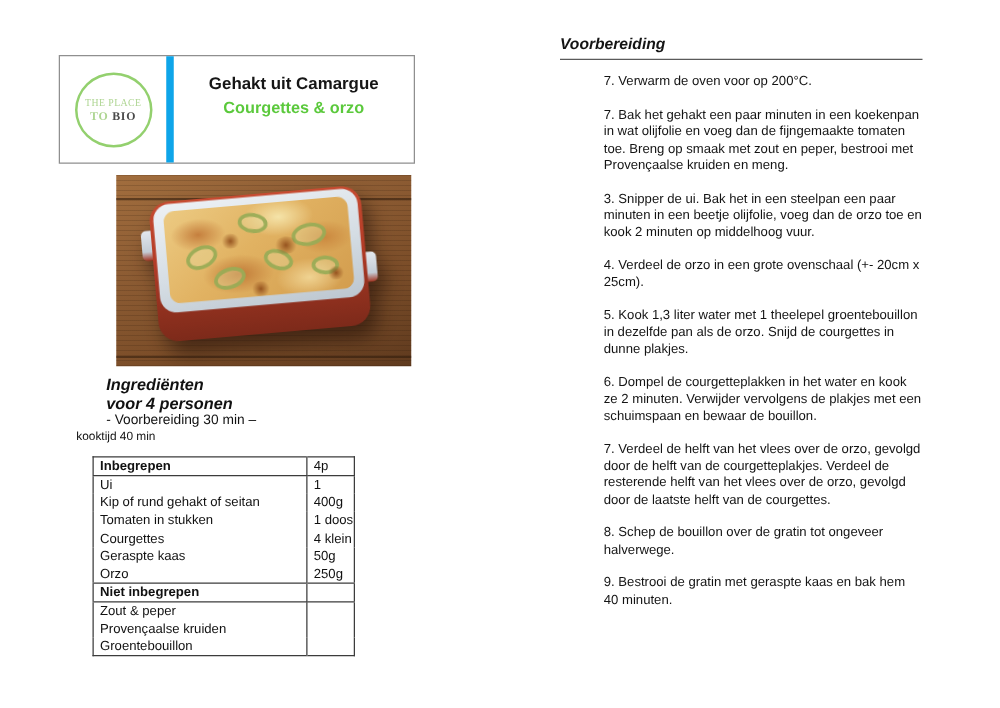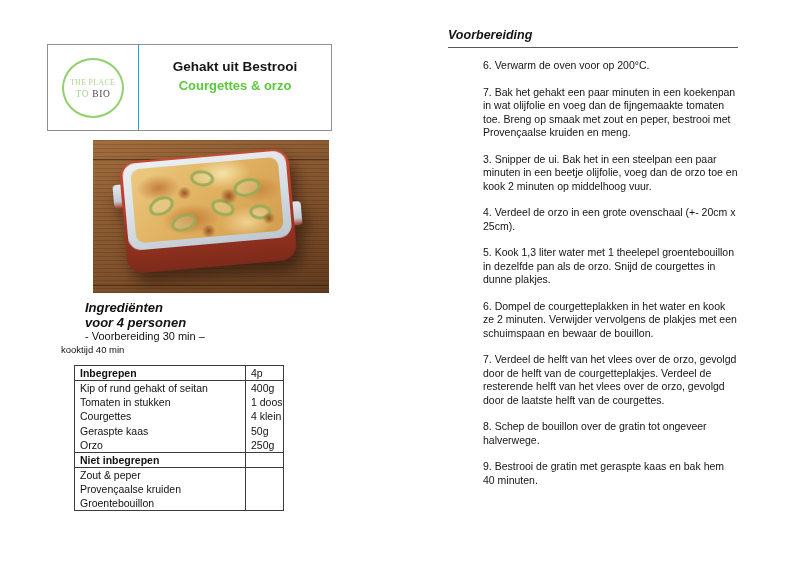--- a/index.html
+++ b/index.html
@@ -12,30 +12,30 @@
     overflow:hidden;
   }
   .page { position:absolute; inset:0; background:#fff; }
 
   
   .header-box {
     position:absolute; left:47px; top:44px; width:285px; height:87px;
     border:1px solid #8f8f8f; display:flex;
   }
   .logo-cell {
-    width:91px; height:100%; border-right:1px solid #0ea5e9;
+    width:91px; height:100%; border-right:6px solid #0ea5e9;
     display:flex; align-items:center; justify-content:center;
   }
   .logo-circle {
     width:62px; height:60px; border:2px solid #93d06e; border-radius:50%;
     display:flex; flex-direction:column; align-items:center; justify-content:center;
     font-family:"Liberation Serif", serif;
   }
   .logo-line1 { font-size:8.5px; letter-spacing:0.4px; color:#aed592; white-space:nowrap; transform:scaleX(0.92); }
-  .logo-line2 { font-size:9.5px; letter-spacing:0.6px; margin-top:2px; white-space:nowrap; }
+  .logo-line2 { font-size:9.5px; letter-spacing:0.6px; margin-top:2px; white-space:nowrap;font-weight:bold; }
   .logo-to { color:#aed592; }
   .logo-bio { color:#4c4c4c; }
   .title-cell {
     flex:1; display:flex; flex-direction:column; align-items:center; justify-content:flex-start;
     padding-top:14px;
   }
   .recipe-title { font-size:13.5px; font-weight:bold; color:#161616; }
   .recipe-subtitle { font-size:13px; font-weight:bold; color:#5bc93c; margin-top:4px; }
 
   
@@ -135,21 +135,21 @@
 <div class="page">
 
   <div class="header-box">
     <div class="logo-cell">
       <div class="logo-circle">
         <div class="logo-line1">THE PLACE</div>
         <div class="logo-line2"><span class="logo-to">TO</span> <span class="logo-bio">BIO</span></div>
       </div>
     </div>
     <div class="title-cell">
-      <div class="recipe-title">Gehakt uit Bestrooi</div>
+      <div class="recipe-title">Gehakt uit Camargue</div>
       <div class="recipe-subtitle">Courgettes &amp; orzo</div>
     </div>
   </div>
 
   <div class="photo">
     <div class="dish">
       <div class="handle handle-left"></div>
       <div class="handle handle-right"></div>
       <div class="dish-body"></div>
       <div class="rim">
@@ -178,20 +178,24 @@
     <div class="ing-note2">kooktijd 40 min</div>
   </div>
 
   <table class="ing-table">
     <tbody>
         <tr class="thead">
       <td class="c-name">Inbegrepen</td>
       <td class="c-qty">4p</td>
     </tr>
     <tr>
+      <td class="c-name">Ui</td>
+      <td class="c-qty">1</td>
+    </tr>
+    <tr>
       <td class="c-name">Kip of rund gehakt of seitan</td>
       <td class="c-qty">400g</td>
     </tr>
     <tr>
       <td class="c-name">Tomaten in stukken</td>
       <td class="c-qty">1 doos</td>
     </tr>
     <tr>
       <td class="c-name">Courgettes</td>
       <td class="c-qty">4 klein</td>
@@ -219,21 +223,21 @@
     <tr>
       <td class="c-name">Groentebouillon</td>
       <td class="c-qty"></td>
     </tr>
   </tbody>
     </table>
 
   <div class="prep">
     <div class="prep-head">Voorbereiding</div>
     <div class="steps">
-      <p class="step">6. Verwarm de oven voor op 200°C.</p>
+      <p class="step">7. Verwarm de oven voor op 200°C.</p>
       <p class="step">7. Bak het gehakt een paar minuten in een koekenpan in wat olijfolie en voeg dan de fijngemaakte tomaten toe. Breng op smaak met zout en peper, bestrooi met Provençaalse kruiden en meng.</p>
       <p class="step">3. Snipper de ui. Bak het in een steelpan een paar minuten in een beetje olijfolie, voeg dan de orzo toe en kook 2 minuten op middelhoog vuur.</p>
       <p class="step">4. Verdeel de orzo in een grote ovenschaal (+- 20cm x 25cm).</p>
       <p class="step">5. Kook 1,3 liter water met 1 theelepel groentebouillon in dezelfde pan als de orzo. Snijd de courgettes in dunne plakjes.</p>
       <p class="step">6. Dompel de courgetteplakken in het water en kook ze 2 minuten. Verwijder vervolgens de plakjes met een schuimspaan en bewaar de bouillon.</p>
       <p class="step">7. Verdeel de helft van het vlees over de orzo, gevolgd door de helft van de courgetteplakjes. Verdeel de resterende helft van het vlees over de orzo, gevolgd door de laatste helft van de courgettes.</p>
       <p class="step">8. Schep de bouillon over de gratin tot ongeveer halverwege.</p>
       <p class="step">9. Bestrooi de gratin met geraspte kaas en bak hem 40 minuten.</p>
     </div>
   </div>

